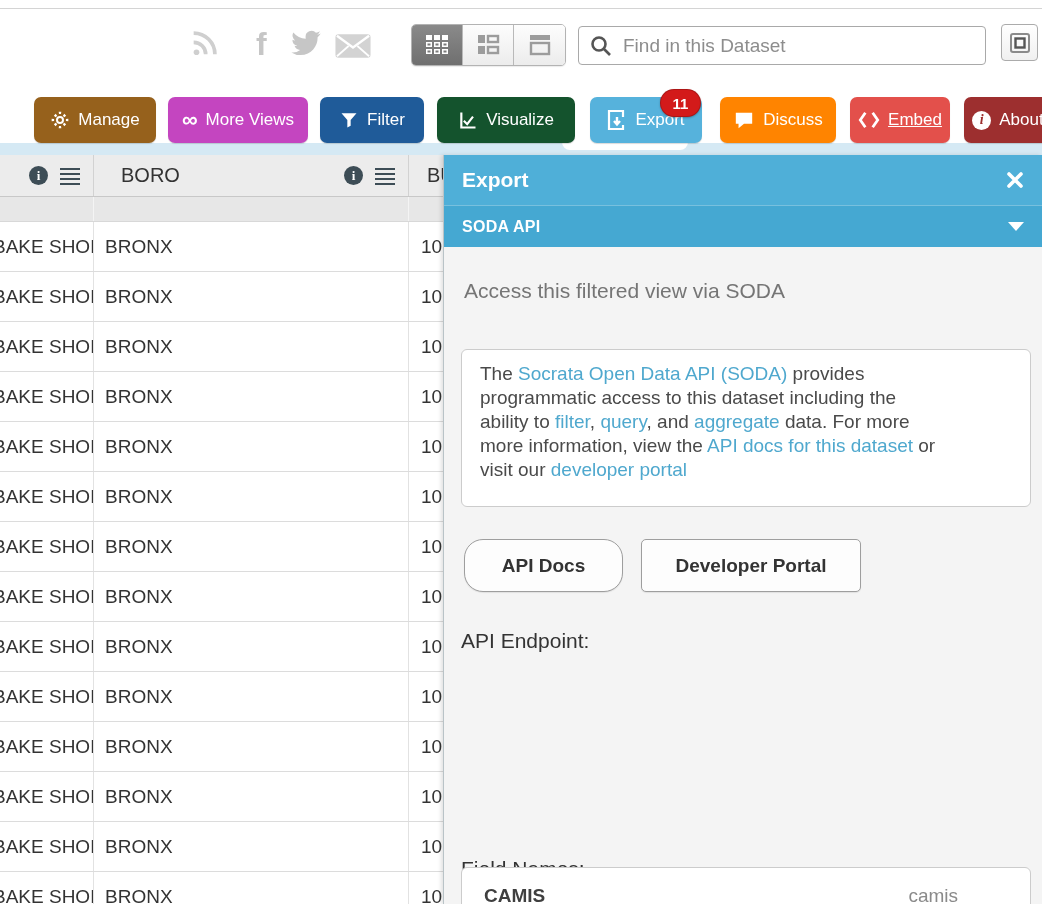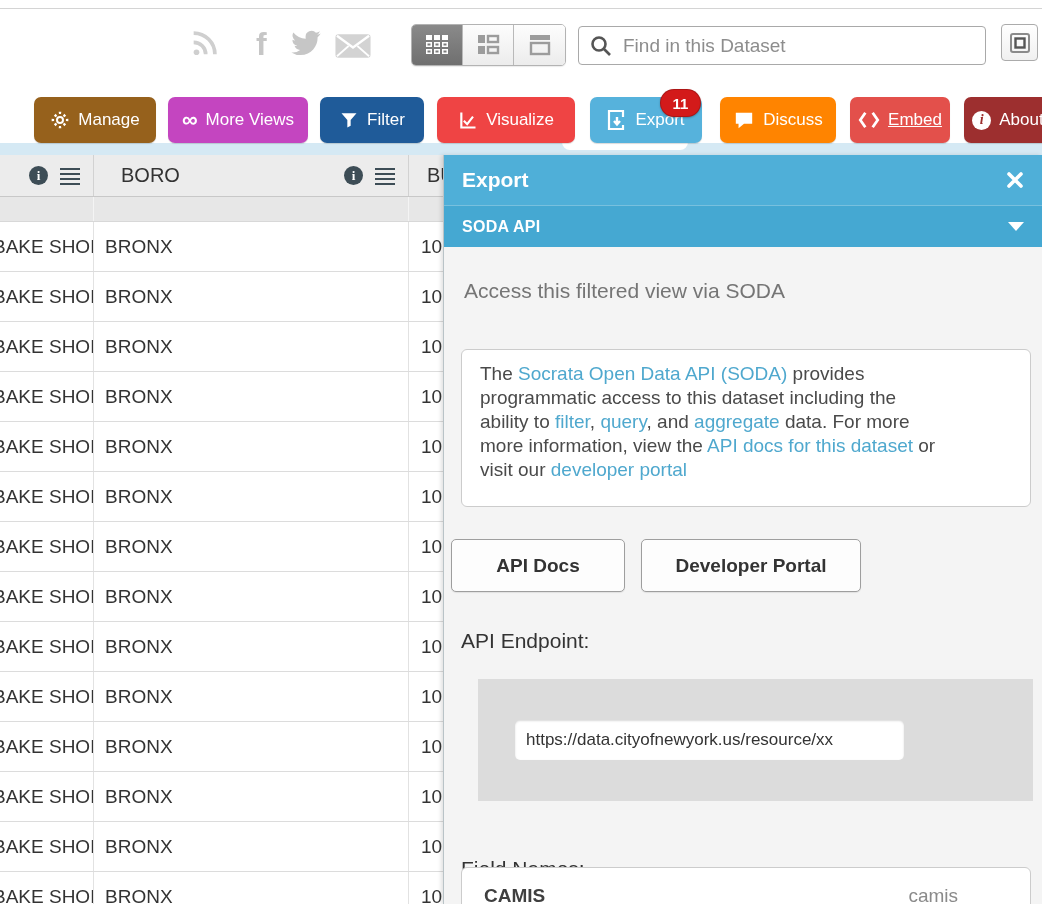--- a/index.html
+++ b/index.html
@@ -92,21 +92,21 @@
   #panel-body { position:relative; height:657px; background:#f4f4f4; }
   #panel-subtitle { position:absolute; left:20px; top:32px; font-size:21px; color:#757575; }
   #api-info-box { position:absolute; left:17px; top:102px; width:570px; height:158px;
     background:#fff; border:1px solid #ccc; border-radius:6px; padding:12px 18px;
     font-size:19px; line-height:24px; color:#4a4a4a; }
   .pline { white-space:nowrap; }
   .plink { cursor:pointer; }
   .panel-btn { position:absolute; top:292px; height:53px; background:#fdfdfd;
     border:1px solid #9e9e9e; border-radius:5px; font-weight:bold; font-size:19px; color:#333;
     display:flex; align-items:center; justify-content:center; box-shadow:0 1px 1px rgba(0,0,0,.08); cursor:pointer; }
-  #api-docs-button { left:7px; width:174px; }
+  #api-docs-button { left:20px; width:159px;border-radius:19px; }
   #dev-portal-button { left:197px; width:220px; }
   .panel-heading { position:absolute; left:17px; font-weight:normal; font-size:21px; color:#333; }
   #endpoint-heading { top:382px; }
   #endpoint-box { position:absolute; left:34px; top:432px; width:555px; height:122px; background:#dcdcdc; }
   #endpoint-input { position:absolute; left:37px; top:41px; width:389px; height:40px;
     border:none; border-radius:5px; background:#fff; font-size:17px; color:#333;
     padding:0 11px; font-family:"Liberation Sans",sans-serif; outline:none;
     box-shadow:inset 0 1px 2px rgba(0,0,0,.15); }
   #fields-heading { top:610px; }
   #fields-box { position:absolute; left:17px; top:620px; width:570px; height:60px;
@@ -214,21 +214,21 @@
     <span class="lbl">More Views</span>
   </div>
 
   <div id="btn-filter" class="action-btn" style="background: rgb(31, 91, 153);">
     <svg width="20" height="20" viewBox="0 0 24 24" fill="#fff">
       <path d="M3 4h18l-7 8v7l-4 2v-9L3 4z"></path>
     </svg>
     <span class="lbl">Filter</span>
   </div>
 
-  <div id="btn-visualize" class="action-btn" style="background: #ef4444;">
+  <div id="btn-visualize" class="action-btn" style="background: #14532d;">
     <svg width="20" height="20" viewBox="0 0 24 24" fill="none" stroke="#fff" stroke-width="2.6">
       <path d="M4 3v18h17"></path>
         <path d="M7 13l4 4 7-9"></path>
     </svg>
     <span class="lbl">Visualize</span>
   </div>
 
   <div id="btn-export" class="action-btn" style="background: rgb(86, 178, 220);">
     <svg width="20" height="22" viewBox="0 0 20 22" fill="none" stroke="#fff" stroke-width="2.2">
       <path d="M16 8V2H2v18h14v-4"></path>
@@ -406,23 +406,20 @@
       <div id="api-info-box">
           <div class="pline"><span>The </span><span class="plink" style="color: rgb(79, 168, 206);">Socrata Open Data API (SODA)</span><span> provides</span></div>
           <div class="pline"><span>programmatic access to this dataset including the</span></div>
           <div class="pline"><span>ability to </span><span class="plink" style="color: rgb(79, 168, 206);">filter</span><span>, </span><span class="plink" style="color: rgb(79, 168, 206);">query</span><span>, and </span><span class="plink" style="color: rgb(79, 168, 206);">aggregate</span><span> data. For more</span></div>
           <div class="pline"><span>more information, view the </span><span class="plink" style="color: rgb(79, 168, 206);">API docs for this dataset</span><span> or</span></div>
           <div class="pline"><span>visit our </span><span class="plink" style="color: rgb(79, 168, 206);">developer portal</span></div>
         </div>
       <div id="api-docs-button" class="panel-btn">API Docs</div>
       <div id="dev-portal-button" class="panel-btn">Developer Portal</div>
       <div id="endpoint-heading" class="panel-heading">API Endpoint:</div>
-      <div id="endpoint-box">
-        <input id="endpoint-input" value="https://data.cityofnewyork.us/resource/xx" style="">
-      </div>
       <div id="fields-heading" class="panel-heading">Field Names:</div>
       <div id="fields-box">
           <div class="field-row">
             <span class="field-name">CAMIS</span>
             <span class="field-api">camis</span>
           </div>
         </div>
     </div>
   </div>
 

